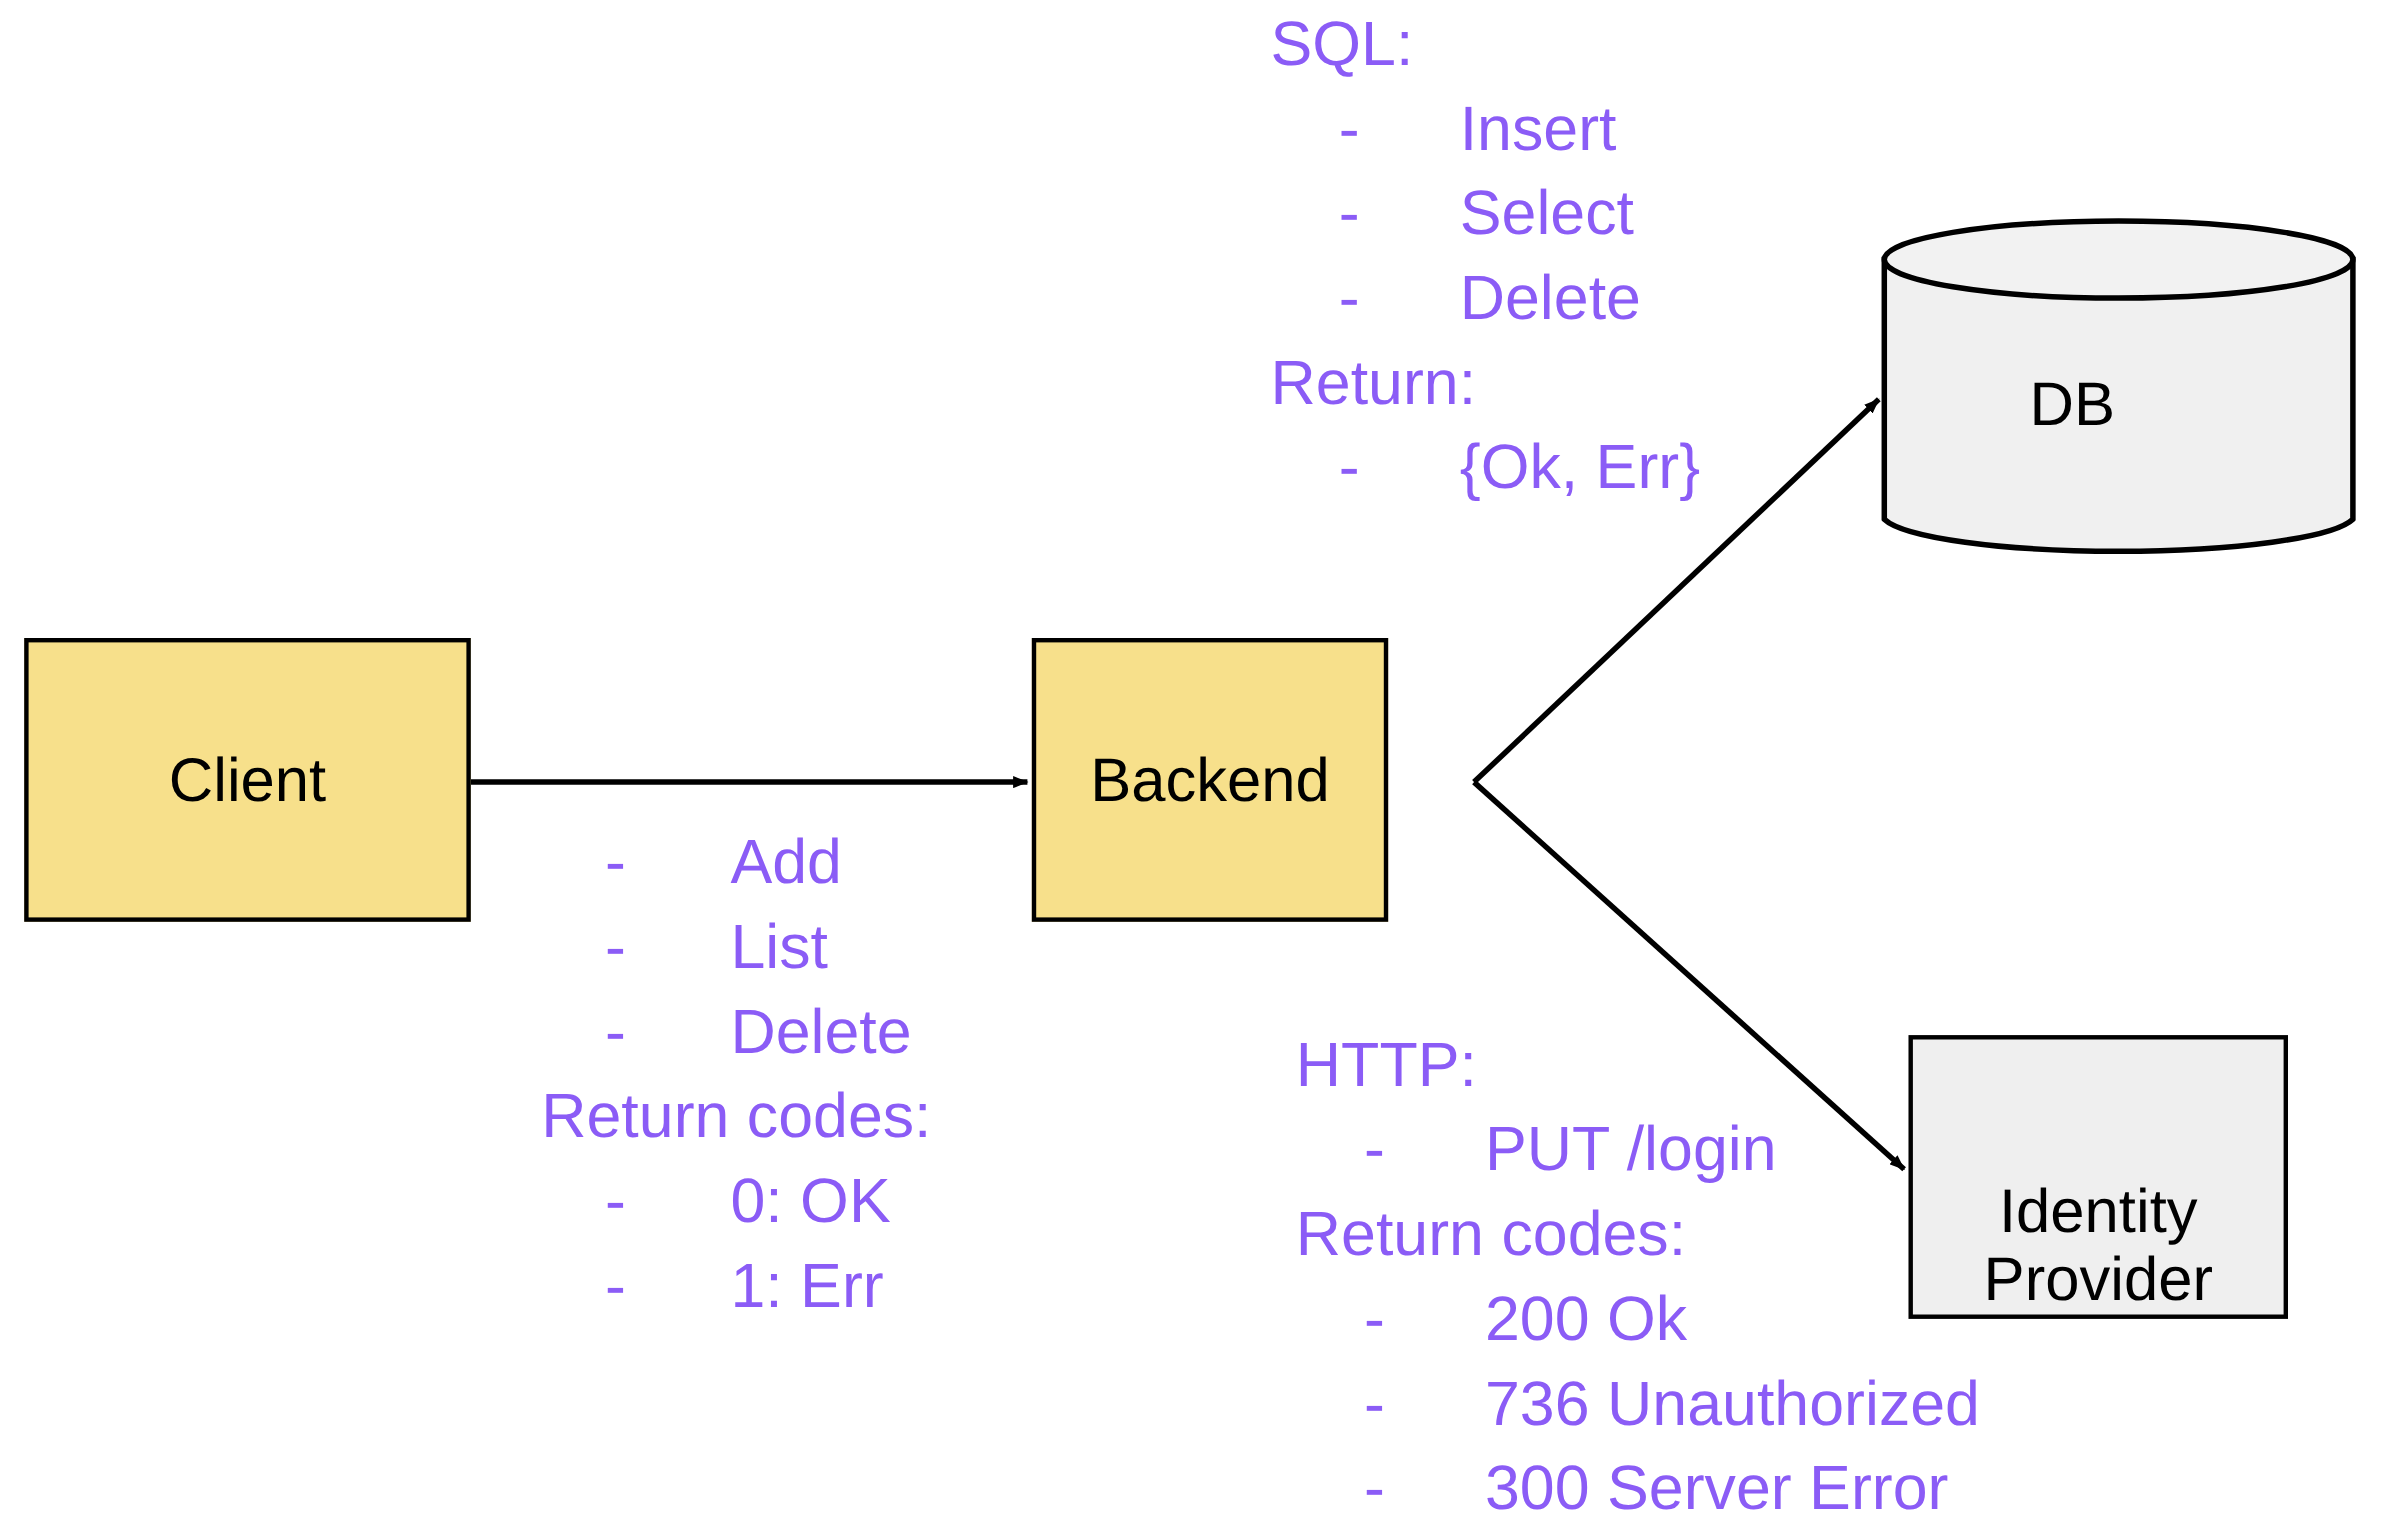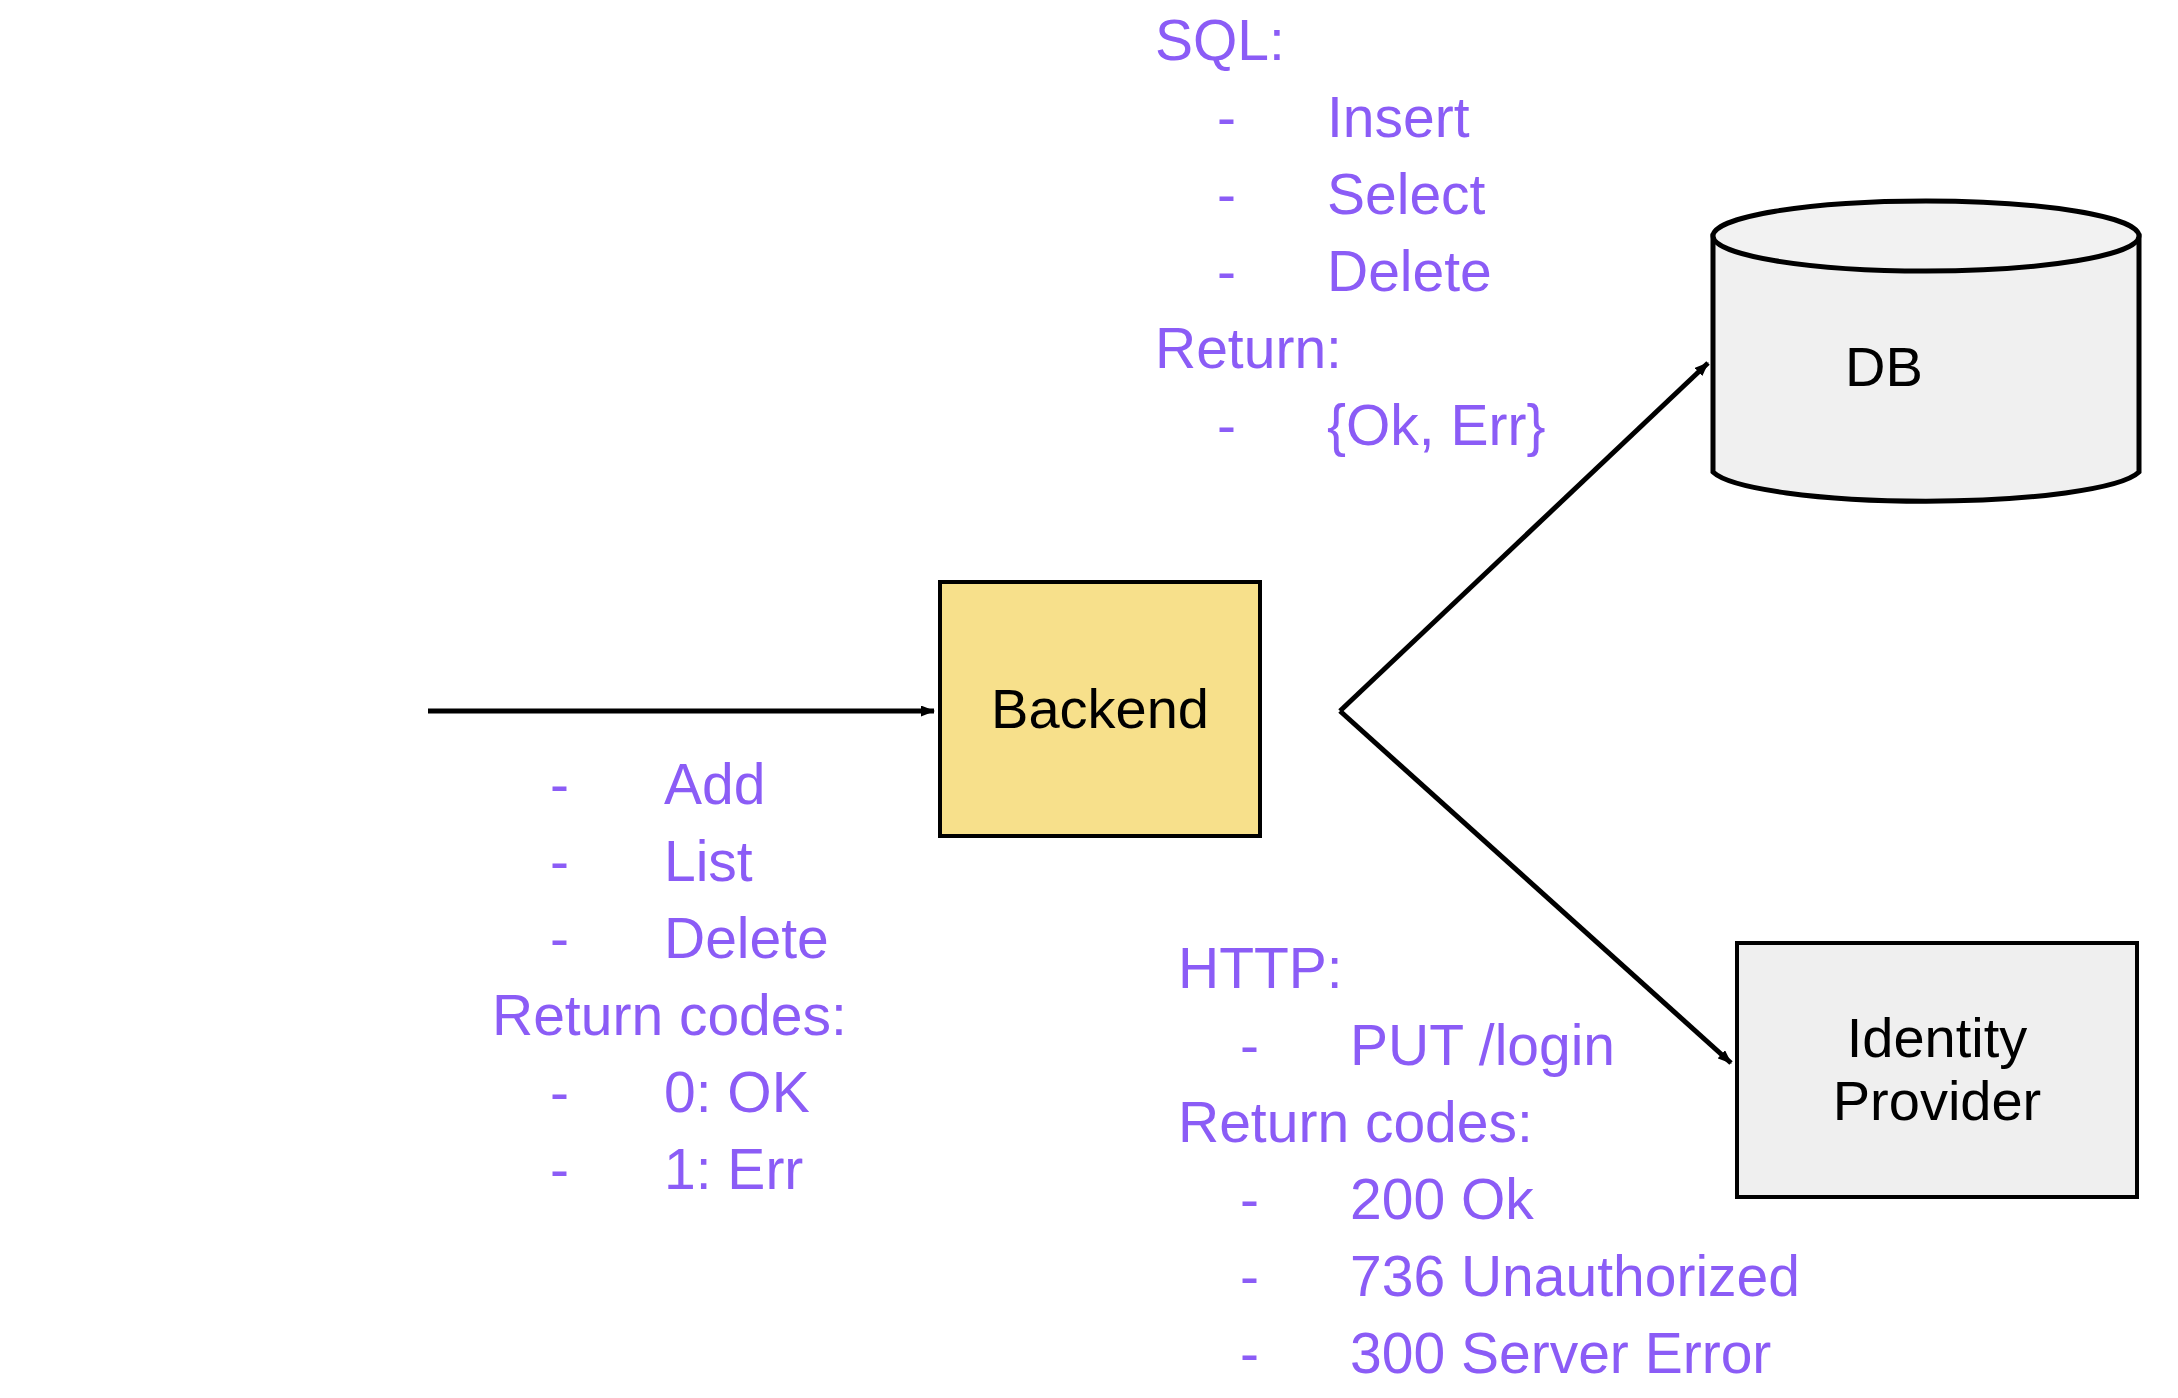--- a/index.html
+++ b/index.html
@@ -33,21 +33,21 @@
     background: #F7E08B;
     border: 4px solid #000000;
   }
   .node-box.gray {
     background: #EFEFEF;
     border: 4px solid #000000;
   }
 
   #client-node  { left: 22px;   top: 580px; width: 406px; height: 258px; }
   #backend-node { left: 938px;  top: 580px; width: 324px; height: 258px; }
-  #idp-node     { left: 1735px; top: 941px; width: 404px; height: 258px; }
+  #idp-node     { left: 1735px; top: 941px; width: 345px; height: 258px; align-items: flex-end; }
 
   
   #db-node {
     position: absolute;
     left: 1710px;
     top: 198px;
     width: 432px;
     height: 312px;
   }
   #db-node svg { display: block; width: 100%; height: 100%; overflow: visible; }
@@ -113,20 +113,23 @@
       </marker>
     </defs>
 
     <line x1="428" y1="711" x2="934" y2="711" stroke="#000000" stroke-width="5" marker-end="url(#arrowhead)"></line>
 
     <line x1="1340" y1="711" x2="1708" y2="363" stroke="#000000" stroke-width="5" marker-end="url(#arrowhead)"></line>
 
     <line x1="1340" y1="711" x2="1731" y2="1063" stroke="#000000" stroke-width="5" marker-end="url(#arrowhead)"></line>
   </svg>
 
+  <div id="client-node" class="node-box yellow">
+    <span>Client</span>
+  </div>
 
   <div id="backend-node" class="node-box yellow">
     <span>Backend</span>
   </div>
 
   <div id="db-node">
     <svg viewBox="0 0 432 312" preserveAspectRatio="none">
       <path d="M3,38 L3,274 A216,35 0 0,0 429,274 L429,38 Z" fill="#F0F0F0" stroke="#000000" stroke-width="5"></path>
       <ellipse cx="216" cy="38" rx="213" ry="35" fill="#F2F2F2" stroke="#000000" stroke-width="5"></ellipse>
     </svg>

